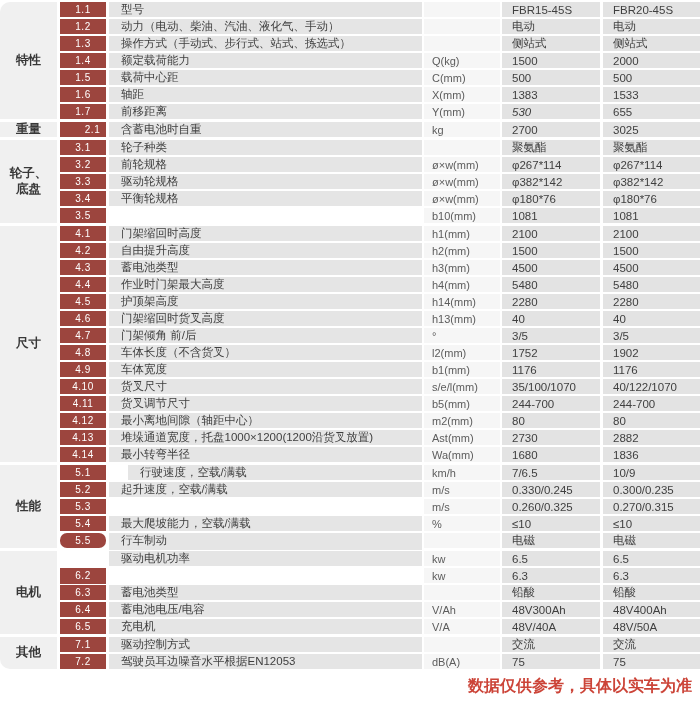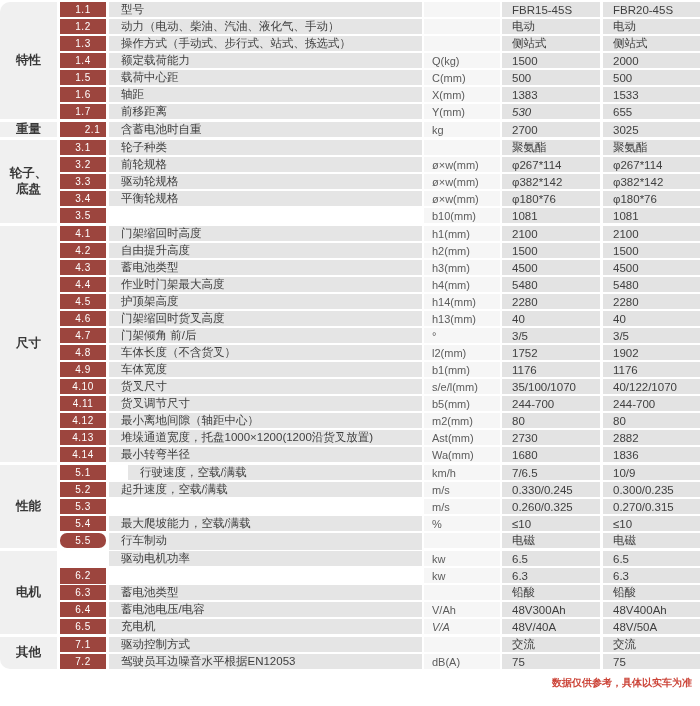--- a/index.html
+++ b/index.html
@@ -74,21 +74,21 @@
     color: #3f3f3f;
     font-size: 11.5px;
     padding-left: 10px;
   }
   #disclaimer {
     margin-top: 7px;
     padding-right: 8px;
     text-align: right;
     color: #cc4438;
     font-weight: bold;
-    font-size: 10px;
+    font-size: 16px;
   }
 </style>
 </head>
 <body>
 
 <div id="spec-table">
     <div class="group" style="grid-template-rows: repeat(7, 15px);">
       <div class="cat first" style="grid-row: 1 / span 7;">特性</div>
       <div class="cell cell-no" style="grid-row: 1;">1.1</div>
       <div class="cell cell-desc" style="grid-row: 1;">型号</div>
@@ -279,21 +279,21 @@
       <div class="cell cell-unit" style="grid-row: 3;"></div>
       <div class="cell cell-v1" style="grid-row: 3;">铅酸</div>
       <div class="cell cell-v2" style="grid-row: 3;">铅酸</div>
       <div class="cell cell-no" style="grid-row: 4;">6.4</div>
       <div class="cell cell-desc" style="grid-row: 4;">蓄电池电压/电容</div>
       <div class="cell cell-unit" style="grid-row: 4;">V/Ah</div>
       <div class="cell cell-v1" style="grid-row: 4;">48V300Ah</div>
       <div class="cell cell-v2" style="grid-row: 4;">48V400Ah</div>
       <div class="cell cell-no" style="grid-row: 5;">6.5</div>
       <div class="cell cell-desc" style="grid-row: 5;">充电机</div>
-      <div class="cell cell-unit" style="grid-row: 5; font-style: italic;">V/A</div>
+      <div class="cell cell-unit" style="grid-row: 5;">V/A</div>
       <div class="cell cell-v1" style="grid-row: 5;">48V/40A</div>
       <div class="cell cell-v2" style="grid-row: 5;">48V/50A</div>
     </div>
     <div class="group" style="grid-template-rows: repeat(2, 15px);">
       <div class="cat last" style="grid-row: 1 / span 2;">其他</div>
       <div class="cell cell-no" style="grid-row: 1;">7.1</div>
       <div class="cell cell-desc" style="grid-row: 1;">驱动控制方式</div>
       <div class="cell cell-unit" style="grid-row: 1;"></div>
       <div class="cell cell-v1" style="grid-row: 1;">交流</div>
       <div class="cell cell-v2" style="grid-row: 1;">交流</div>

